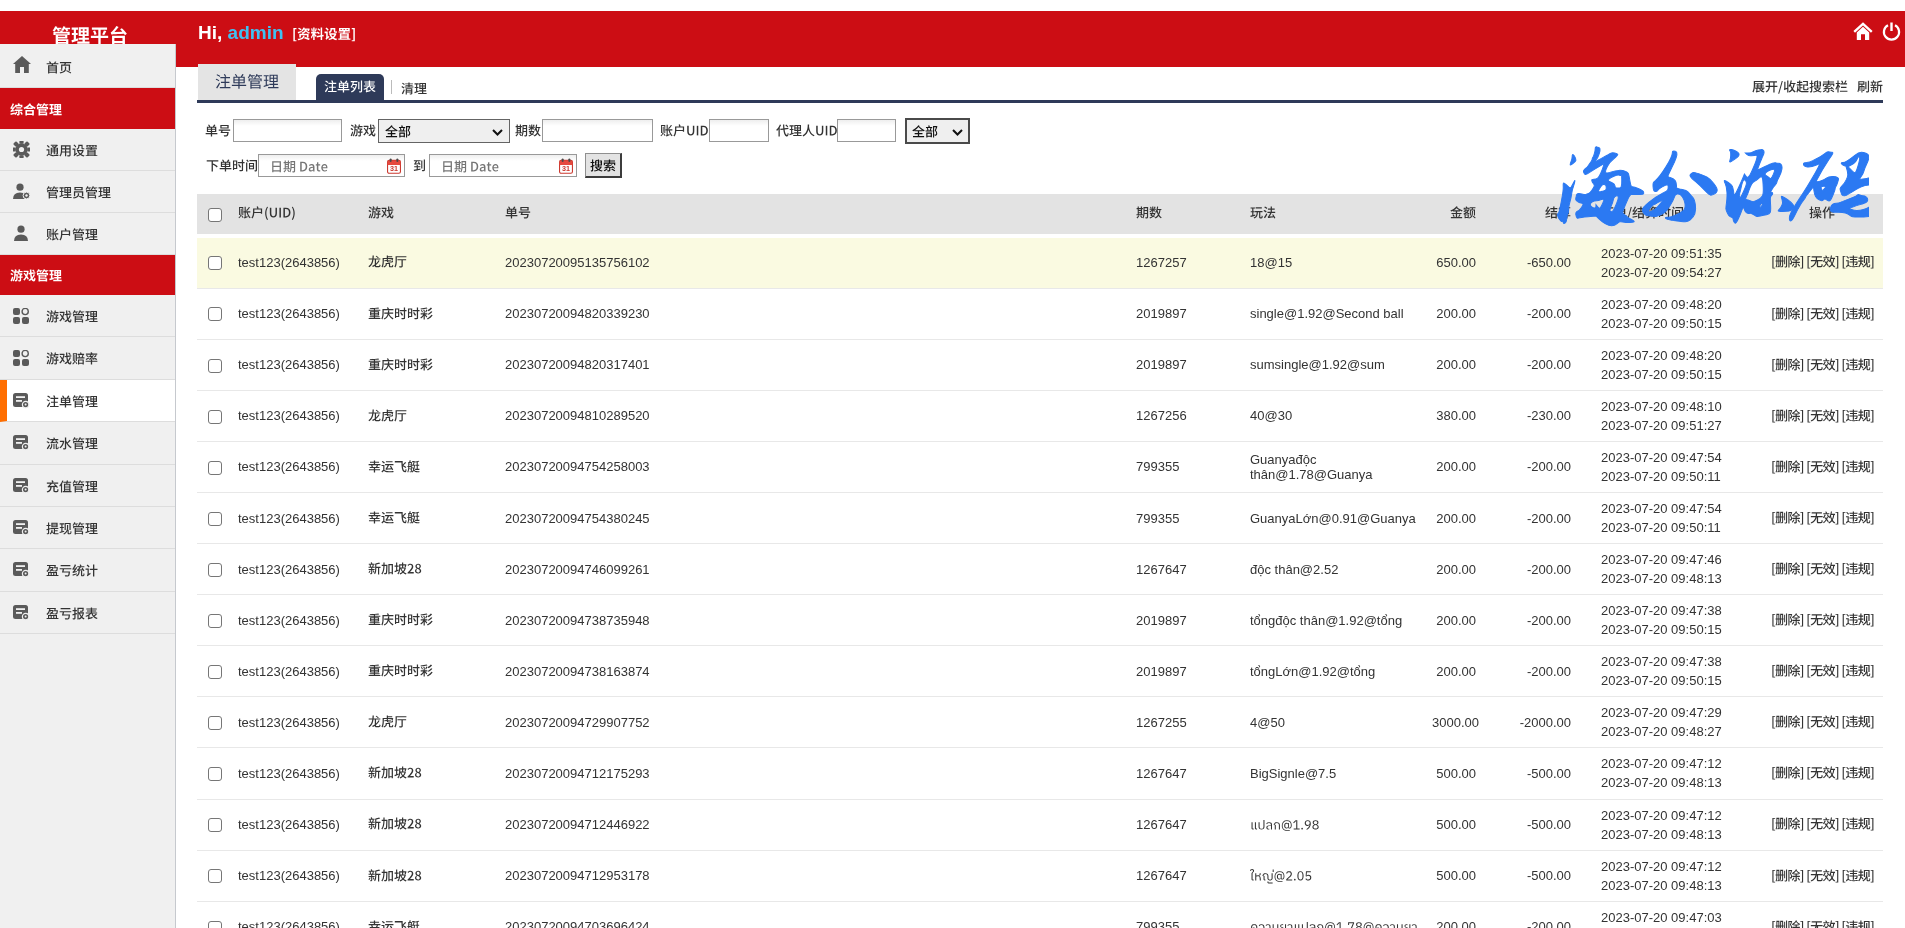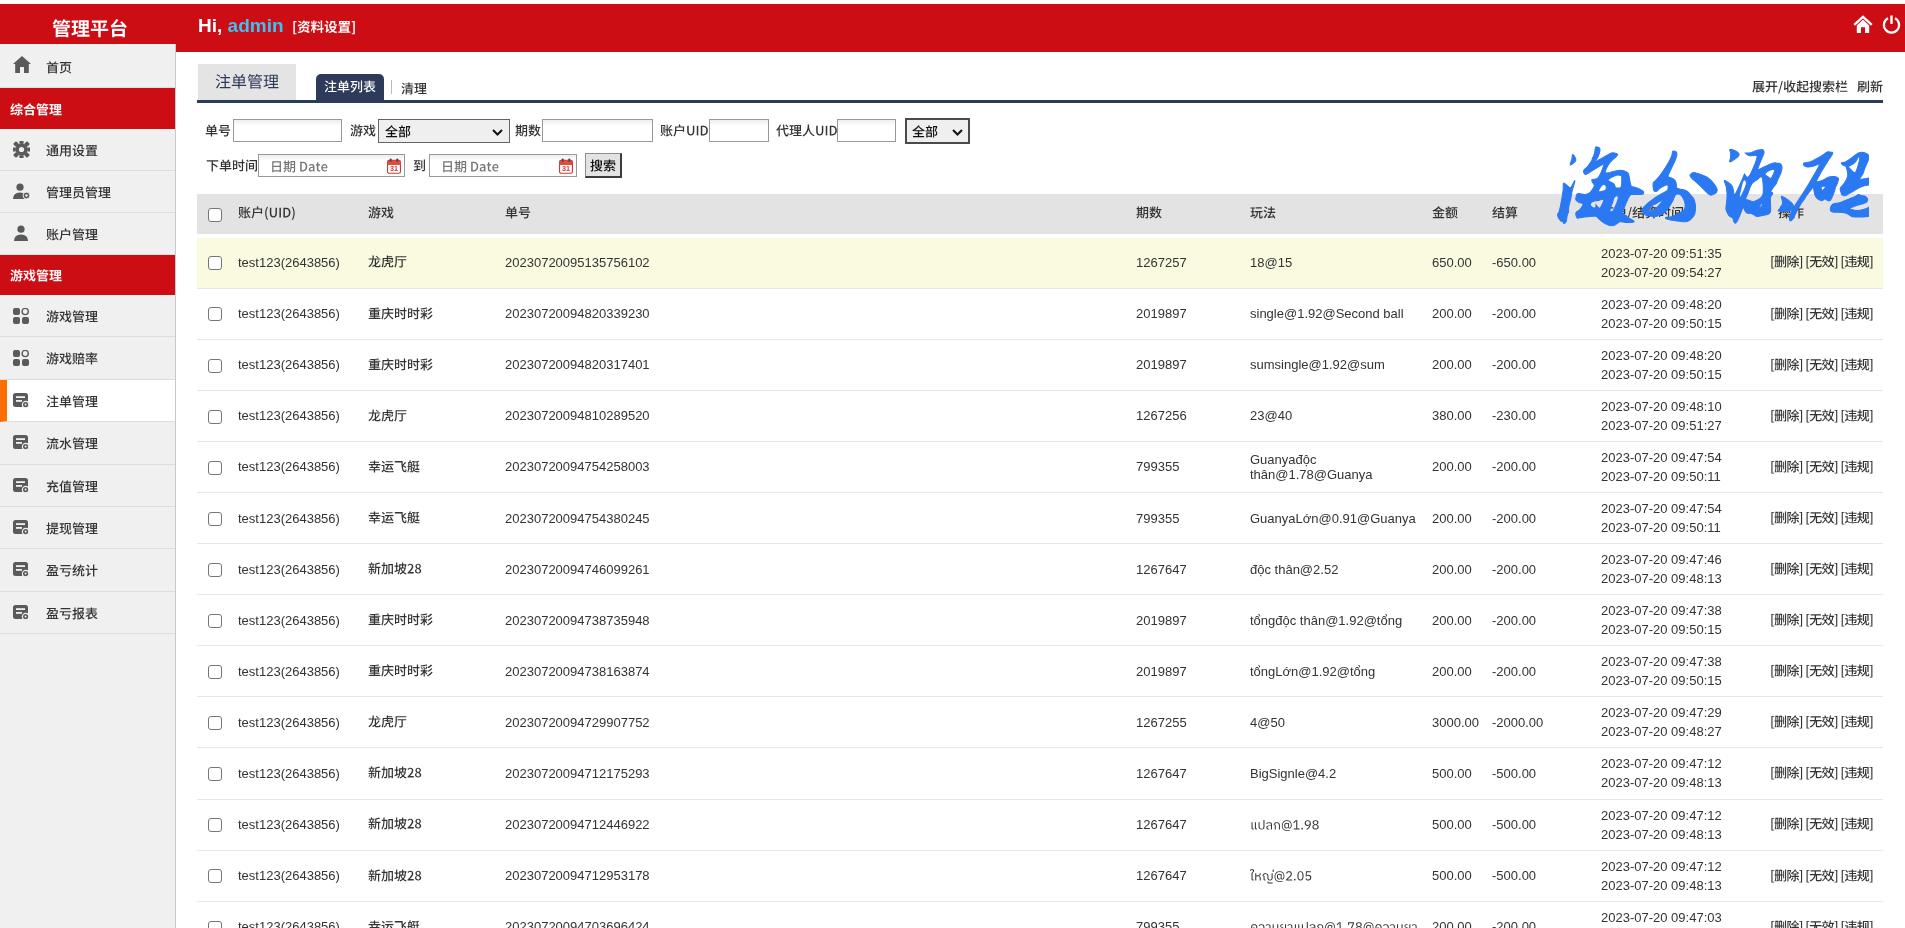--- a/index.html
+++ b/index.html
@@ -1,18 +1,18 @@
 <!DOCTYPE html>
 <html><head><meta charset="utf-8"><style>
 *{margin:0;padding:0;box-sizing:border-box}
 html,body{width:1905px;height:928px;overflow:hidden;background:#fff;
   font-family:"Liberation Sans",sans-serif;color:#333;position:relative}
 svg{display:inline-block}
 .abs{position:absolute}
-.topbar{position:absolute;left:0;top:4px;width:1905px;height:48px;background:#cc0d14}
+.topbar{position:absolute;left:0;top:11px;width:1905px;height:56px;background:#cc0d14}
 .sidebar{position:absolute;left:0;top:44px;width:176px;height:884px;
   background:#f0f0f0;border-right:1px solid #c6c9ce}
 .mi{position:relative;border-bottom:1px solid #ddd;background:#f0f0f0}
 .mi svg{position:absolute;left:46px}
 .mi .ic{position:absolute;left:13px}
 .rbar{position:relative;background:#cc0d14}
 .rbar svg{position:absolute;left:10px}
 .active{background:#fff;border-left:7px solid #ff6e00}
 .active .ic{left:6px}
 .active svg{left:39px}
@@ -22,21 +22,21 @@
 .lbl{position:absolute}
 .dph{position:absolute;left:11px;top:3px}
 table{border-collapse:separate;border-spacing:0;table-layout:fixed;width:1686px;font-size:13px;color:#333}
 td,th{padding:0 8px;font-weight:normal;vertical-align:middle;overflow:hidden}
 thead tr{height:40px}
 th{background:#e3e3e3}
 tbody tr{height:51.1px}
 tbody td{border-bottom:1px solid #e8e8e8}
 tr.sp{height:3.5px}
 tr.sp td{border-bottom:none;padding:0}
-.num{text-align:left}
+.num{text-align:right}
 .cbx{display:inline-block;width:14px;height:14px;border:1px solid #767676;
   border-radius:3px;background:#fff;vertical-align:middle}
 .t2{line-height:19px}
 </style></head><body>
 <svg width="0" height="0" style="position:absolute">
     <defs>
       <path id="q0" d="M0.194 -0.439V0.091H0.316V0.064H0.741V0.09H0.86V-0.169H0.316V-0.215H0.807V-0.439ZM0.741 -0.025H0.316V-0.081H0.741ZM0.421 -0.627C0.43 -0.61 0.44 -0.59 0.448 -0.571H0.074V-0.395H0.189V-0.481H0.81V-0.395H0.932V-0.571H0.569C0.559 -0.596 0.543 -0.625 0.528 -0.648ZM0.316 -0.353H0.69V-0.3H0.316ZM0.161 -0.857C0.134 -0.774 0.085 -0.687 0.028 -0.633C0.057 -0.62 0.108 -0.595 0.132 -0.579C0.161 -0.61 0.19 -0.651 0.215 -0.696H0.251C0.276 -0.659 0.301 -0.616 0.311 -0.587L0.413 -0.624C0.404 -0.643 0.389 -0.67 0.371 -0.696H0.495V-0.778H0.256C0.264 -0.797 0.271 -0.816 0.278 -0.835ZM0.591 -0.857C0.572 -0.786 0.536 -0.714 0.49 -0.668C0.517 -0.656 0.567 -0.631 0.589 -0.615C0.609 -0.638 0.629 -0.665 0.646 -0.696H0.685C0.716 -0.659 0.747 -0.614 0.759 -0.584L0.858 -0.629C0.849 -0.648 0.832 -0.672 0.813 -0.696H0.952V-0.778H0.686C0.694 -0.797 0.7 -0.817 0.706 -0.836Z"></path>
       <path id="q1" d="M0.514 -0.527H0.617V-0.442H0.514ZM0.718 -0.527H0.816V-0.442H0.718ZM0.514 -0.706H0.617V-0.622H0.514ZM0.718 -0.706H0.816V-0.622H0.718ZM0.329 -0.051V0.058H0.975V-0.051H0.729V-0.146H0.941V-0.254H0.729V-0.34H0.931V-0.807H0.405V-0.34H0.606V-0.254H0.399V-0.146H0.606V-0.051ZM0.024 -0.124 0.051 -0.002C0.147 -0.033 0.268 -0.073 0.379 -0.111L0.358 -0.225L0.261 -0.194V-0.394H0.351V-0.504H0.261V-0.681H0.368V-0.792H0.036V-0.681H0.146V-0.504H0.045V-0.394H0.146V-0.159Z"></path>
       <path id="q2" d="M0.159 -0.604C0.192 -0.537 0.223 -0.449 0.233 -0.395L0.35 -0.432C0.338 -0.488 0.303 -0.572 0.269 -0.637ZM0.729 -0.64C0.71 -0.574 0.674 -0.486 0.642 -0.428L0.747 -0.397C0.781 -0.449 0.822 -0.53 0.858 -0.607ZM0.046 -0.364V-0.243H0.437V0.089H0.562V-0.243H0.957V-0.364H0.562V-0.669H0.899V-0.788H0.099V-0.669H0.437V-0.364Z"></path>
       <path id="q3" d="M0.161 -0.353V0.089H0.284V0.038H0.71V0.088H0.839V-0.353ZM0.284 -0.078V-0.238H0.71V-0.078ZM0.128 -0.42C0.181 -0.437 0.253 -0.44 0.787 -0.466C0.808 -0.438 0.826 -0.412 0.839 -0.389L0.94 -0.463C0.887 -0.547 0.767 -0.671 0.676 -0.758L0.582 -0.695C0.62 -0.658 0.66 -0.615 0.699 -0.572L0.287 -0.558C0.364 -0.632 0.442 -0.721 0.507 -0.814L0.386 -0.866C0.317 -0.746 0.208 -0.624 0.173 -0.592C0.14 -0.561 0.116 -0.541 0.089 -0.535C0.103 -0.503 0.123 -0.443 0.128 -0.42Z"></path>
@@ -681,21 +681,21 @@
         <tr>
           <td style="padding:0 0 0 11px"><span class="cbx"></span></td>
           <td>test123(2643856)</td>
           <td><svg style="vertical-align:-2px" width="39.0" height="17.2" viewBox="0 0 39.0 17.2" fill="#333">
               <use href="#q96" transform="translate(0.00 13.39) scale(13)"></use>
               <use href="#q97" transform="translate(13.00 13.39) scale(13)"></use>
               <use href="#q98" transform="translate(26.00 13.39) scale(13)"></use>
             </svg></td>
           <td>20230720094810289520</td>
           <td>1267256</td>
-          <td>23@40</td>
+          <td>40@30</td>
           <td class="num">380.00</td>
           <td class="num">-230.00</td>
           <td class="t2" style="padding-left:22px">2023-07-20 09:48:10<br>2023-07-20 09:51:27</td>
           <td class="num" style="padding:0 9px 0 0"><svg style="vertical-align:-2px" width="103.2" height="17.2" viewBox="0 0 103.2 17.2" fill="#333">
               <use href="#q78" transform="translate(0.00 13.39) scale(13)"></use>
               <use href="#q79" transform="translate(4.03 13.39) scale(13)"></use>
               <use href="#q80" transform="translate(16.43 13.39) scale(13)"></use>
               <use href="#q81" transform="translate(28.83 13.39) scale(13)"></use>
               <use href="#q78" transform="translate(35.18 13.39) scale(13)"></use>
               <use href="#q82" transform="translate(39.21 13.39) scale(13)"></use>
@@ -894,21 +894,21 @@
           <td>test123(2643856)</td>
           <td><svg style="vertical-align:-2px" width="53.8" height="17.2" viewBox="0 0 53.8 17.2" fill="#333">
               <use href="#q58" transform="translate(0.00 13.39) scale(13)"></use>
               <use href="#q106" transform="translate(13.00 13.39) scale(13)"></use>
               <use href="#q107" transform="translate(26.00 13.39) scale(13)"></use>
               <use href="#q108" transform="translate(39.00 13.39) scale(13)"></use>
               <use href="#q109" transform="translate(46.41 13.39) scale(13)"></use>
             </svg></td>
           <td>20230720094712175293</td>
           <td>1267647</td>
-          <td>BigSignle@4.2</td>
+          <td>BigSignle@7.5</td>
           <td class="num">500.00</td>
           <td class="num">-500.00</td>
           <td class="t2" style="padding-left:22px">2023-07-20 09:47:12<br>2023-07-20 09:48:13</td>
           <td class="num" style="padding:0 9px 0 0"><svg style="vertical-align:-2px" width="103.2" height="17.2" viewBox="0 0 103.2 17.2" fill="#333">
               <use href="#q78" transform="translate(0.00 13.39) scale(13)"></use>
               <use href="#q79" transform="translate(4.03 13.39) scale(13)"></use>
               <use href="#q80" transform="translate(16.43 13.39) scale(13)"></use>
               <use href="#q81" transform="translate(28.83 13.39) scale(13)"></use>
               <use href="#q78" transform="translate(35.18 13.39) scale(13)"></use>
               <use href="#q82" transform="translate(39.21 13.39) scale(13)"></use>

